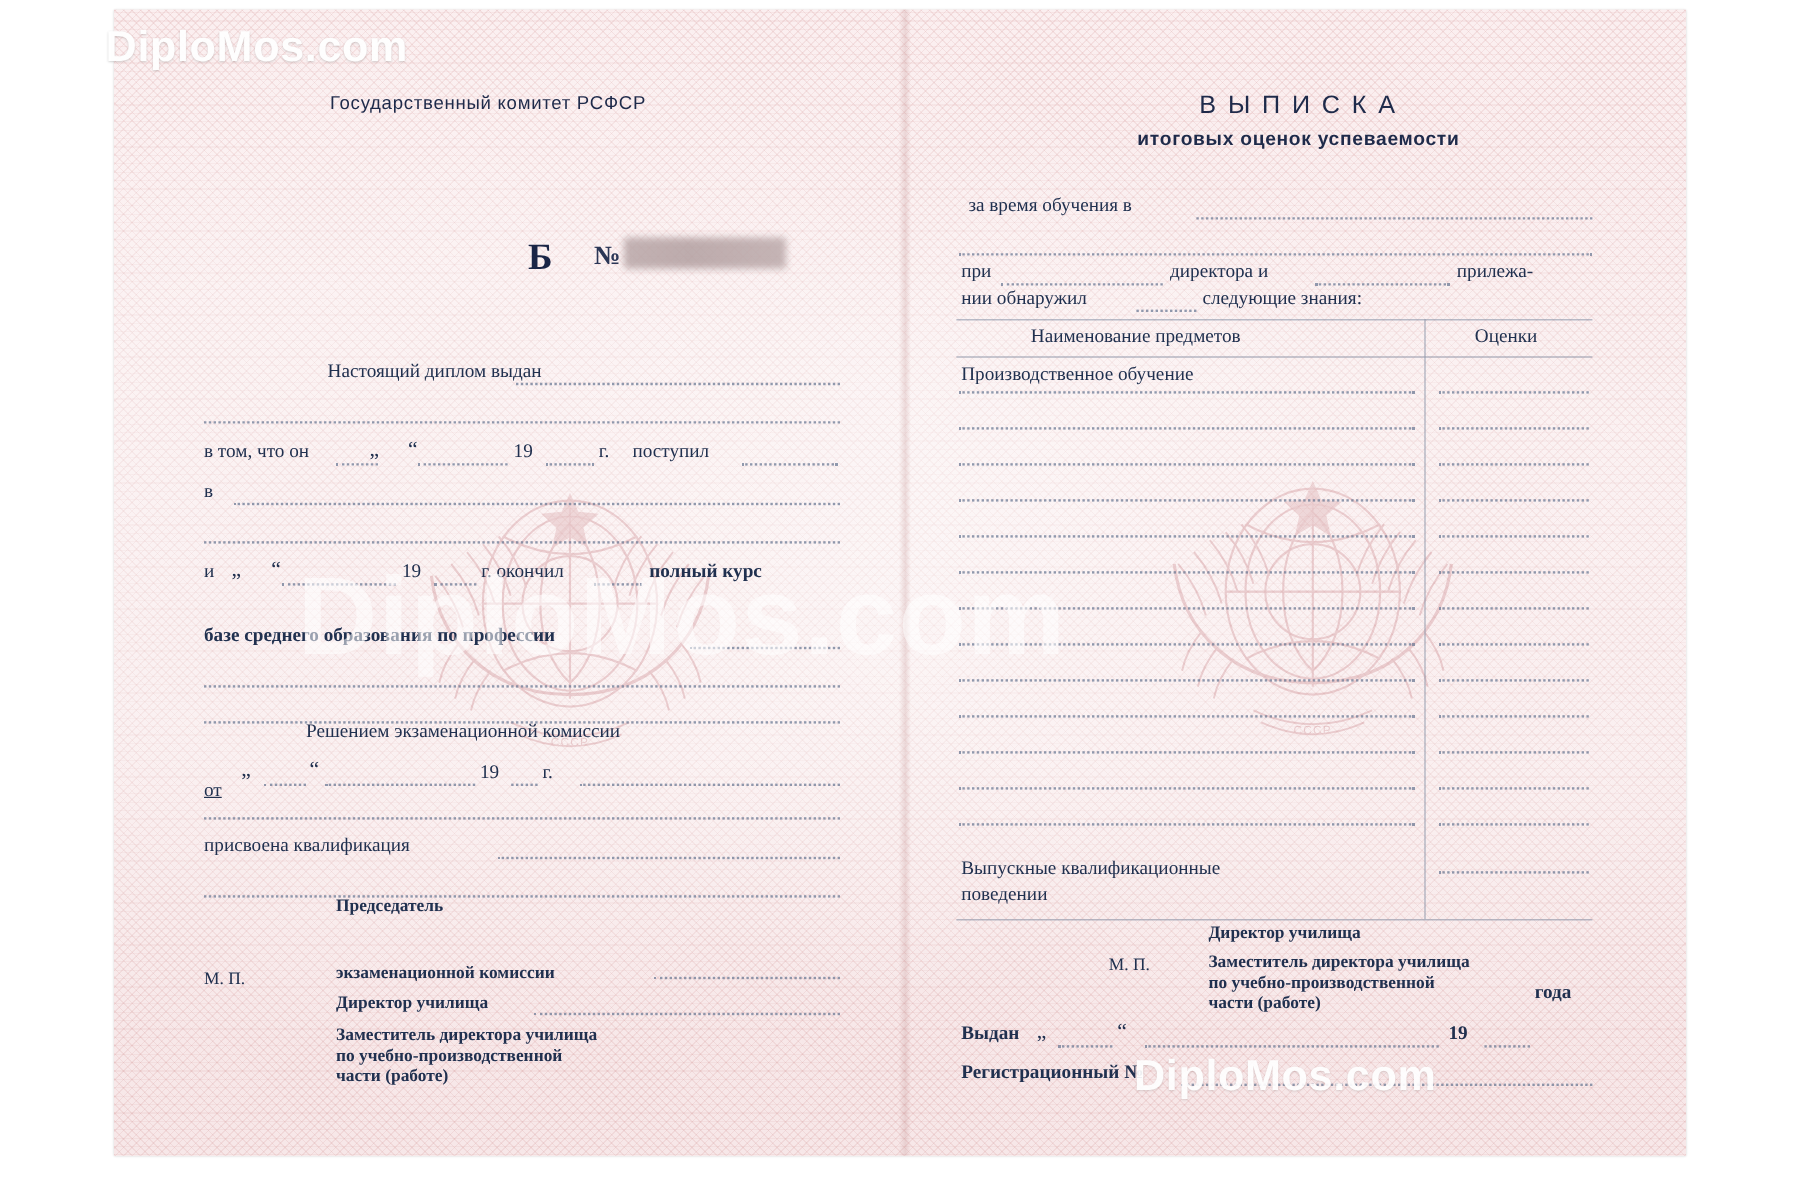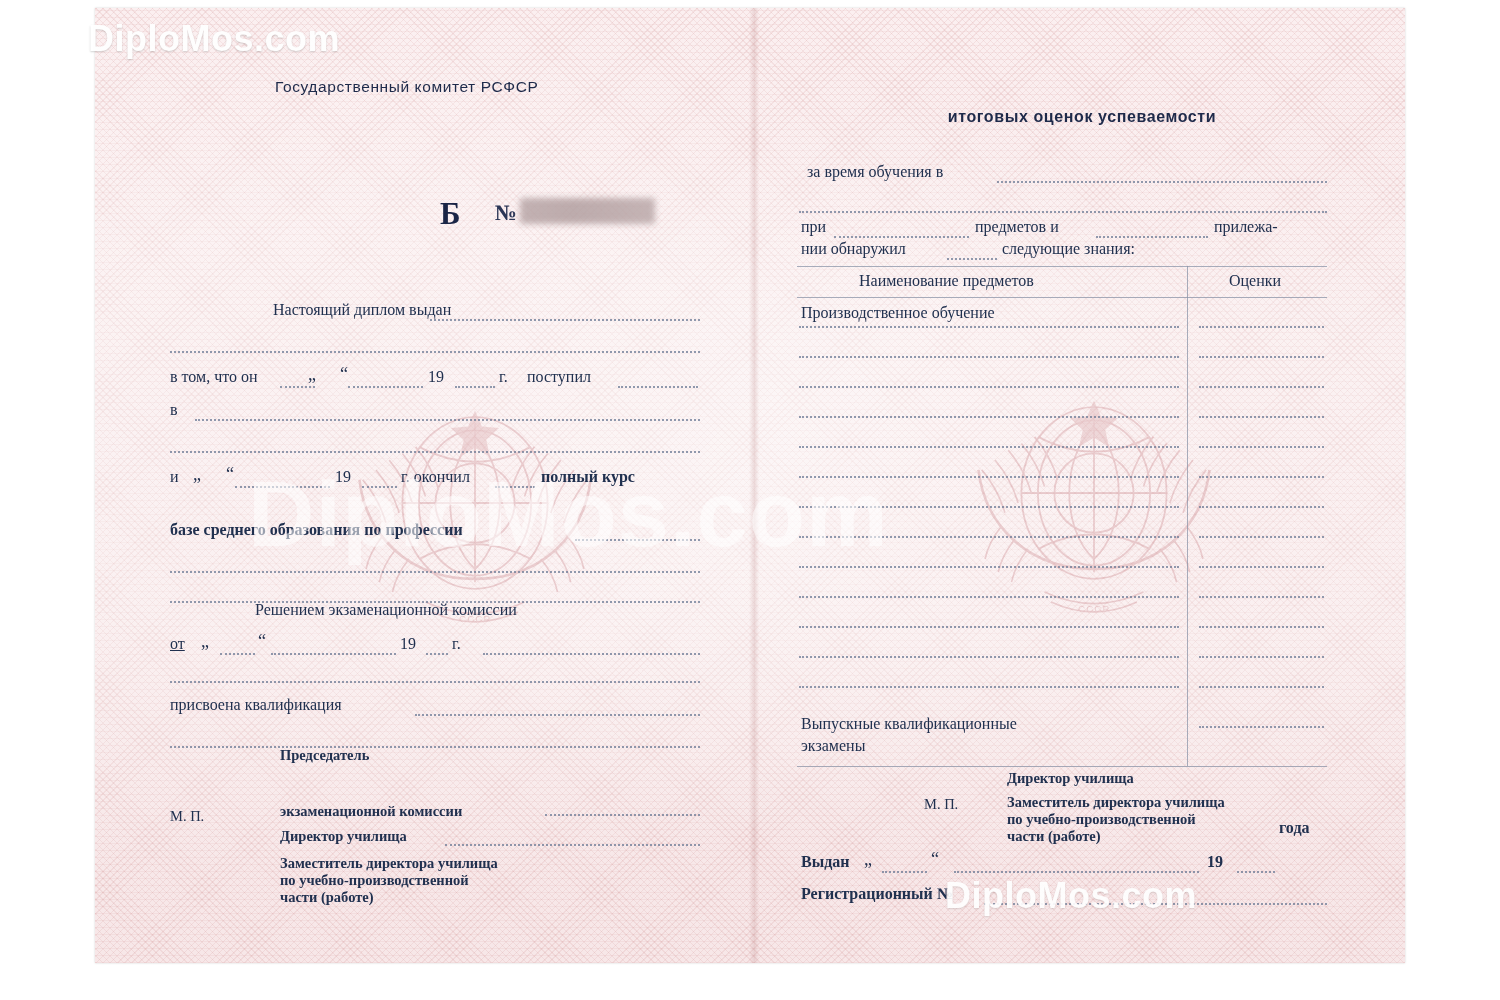--- a/index.html
+++ b/index.html
@@ -148,21 +148,21 @@
       <div class="dots" style="left:400px;top:478px;width:40px;"></div>
       <div class="txt b" style="left:446px;top:460px;text-align:center;">полный курс</div>
 
       <div class="txt b" style="left:75px;top:513px;">базе среднего образования по профессии</div>
       <div class="dots" style="left:480px;top:531px;width:125px;"></div>
       <div class="dots" style="left:75px;top:563px;width:530px;"></div>
       <div class="dots" style="left:75px;top:593px;width:530px;"></div>
 
       <div class="txt" style="left:160px;top:593px;">Решением экзаменационной комиссии</div>
 
-      <div class="txt" style="left:75px;top:627px;text-decoration:underline;">от</div>
+      <div class="txt" style="left:75px;top:642px;text-decoration:underline;">от</div>
       <div class="txt" style="left:106px;top:623px;font-size:18px;">„</div>
       <div class="dots" style="left:125px;top:645px;width:35px;"></div>
       <div class="txt" style="left:163px;top:623px;font-size:18px;">“</div>
       <div class="dots" style="left:176px;top:645px;width:125px;"></div>
       <div class="txt" style="left:305px;top:627px;">19</div>
       <div class="dots" style="left:331px;top:645px;width:22px;"></div>
       <div class="txt" style="left:357px;top:627px;">г.</div>
       <div class="dots" style="left:388px;top:645px;width:217px;"></div>
       <div class="dots" style="left:75px;top:673px;width:530px;"></div>
 
@@ -205,29 +205,30 @@
             <path d="M168 86 q-10 12 -14 26 M160 80 q-10 12 -14 26 M152 74 q-10 12 -14 26 M144 70 q-10 12 -14 26 M136 66 q-10 12 -14 26"></path>
             <path d="M44 120 q-8 10 -10 20 M52 128 q-8 10 -10 20 M60 134 q-8 10 -10 20"></path>
             <path d="M156 120 q8 10 10 20 M148 128 q8 10 10 20 M140 134 q8 10 10 20"></path>
             <path d="M70 160 q30 14 60 0"></path>
             <path d="M74 166 q26 12 52 0"></path>
           </g>
           <text x="100" y="172" font-size="6" text-anchor="middle" fill="#c4797f" font-family="Liberation Sans, sans-serif" letter-spacing=".6">СССР</text>
         </svg>
       </div>
 
+      <div class="hdr" style="left:0;top:68px;width:646px;text-align:center;font-size:21px;letter-spacing:2px;">В Ы П И С К А</div>
       <div class="hdr" style="left:0;top:100px;width:646px;text-align:center;font-size:16px;font-weight:700;">итоговых оценок успеваемости</div>
 
       <div class="txt" style="left:48px;top:155px;">за время обучения в</div>
       <div class="dots" style="left:238px;top:173px;width:330px;"></div>
       <div class="dots" style="left:40px;top:203px;width:528px;"></div>
 
       <div class="txt" style="left:42px;top:210px;">при</div>
       <div class="dots" style="left:75px;top:228px;width:135px;"></div>
-      <div class="txt" style="left:216px;top:210px;">предметов и</div>
+      <div class="txt" style="left:216px;top:210px;">директора и</div>
       <div class="dots" style="left:337px;top:228px;width:112px;"></div>
       <div class="txt" style="left:455px;top:210px;">прилежа-</div>
       <div class="txt" style="left:42px;top:232px;">нии обнаружил</div>
       <div class="dots" style="left:188px;top:250px;width:50px;"></div>
       <div class="txt" style="left:243px;top:232px;">следующие знания:</div>
 
       <div class="tline" style="left:38px;top:258px;width:530px;"></div>
       <div class="txt" style="left:100px;top:264px;">Наименование предметов</div>
       <div class="txt" style="left:470px;top:264px;">Оценки</div>
       <div class="tline" style="left:38px;top:289px;width:530px;"></div>
@@ -256,21 +257,21 @@
       <div class="dots" style="left:40px;top:588px;width:380px;"></div>
       <div class="dots" style="left:440px;top:588px;width:125px;"></div>
       <div class="dots" style="left:40px;top:618px;width:380px;"></div>
       <div class="dots" style="left:440px;top:618px;width:125px;"></div>
       <div class="dots" style="left:40px;top:648px;width:380px;"></div>
       <div class="dots" style="left:440px;top:648px;width:125px;"></div>
       <div class="dots" style="left:40px;top:678px;width:380px;"></div>
       <div class="dots" style="left:440px;top:678px;width:125px;"></div>
 
       <div class="txt" style="left:42px;top:707px;">Выпускные квалификационные</div>
-      <div class="txt" style="left:42px;top:729px;">экзамены</div>
+      <div class="txt" style="left:42px;top:729px;">поведении</div>
       <div class="dots" style="left:440px;top:718px;width:125px;"></div>
       <div class="tline" style="left:38px;top:758px;width:530px;"></div>
 
       <div class="txt b sm" style="left:248px;top:762px;">Директор училища</div>
       <div class="txt sm" style="left:165px;top:788px;">М. П.</div>
       <div class="txt b sm" style="left:248px;top:786px;">Заместитель директора училища</div>
       <div class="txt b sm" style="left:248px;top:803px;">по учебно-производственной</div>
       <div class="txt b sm" style="left:248px;top:820px;">части (работе)</div>
 
       <div class="txt b" style="left:42px;top:845px;">Выдан</div>

